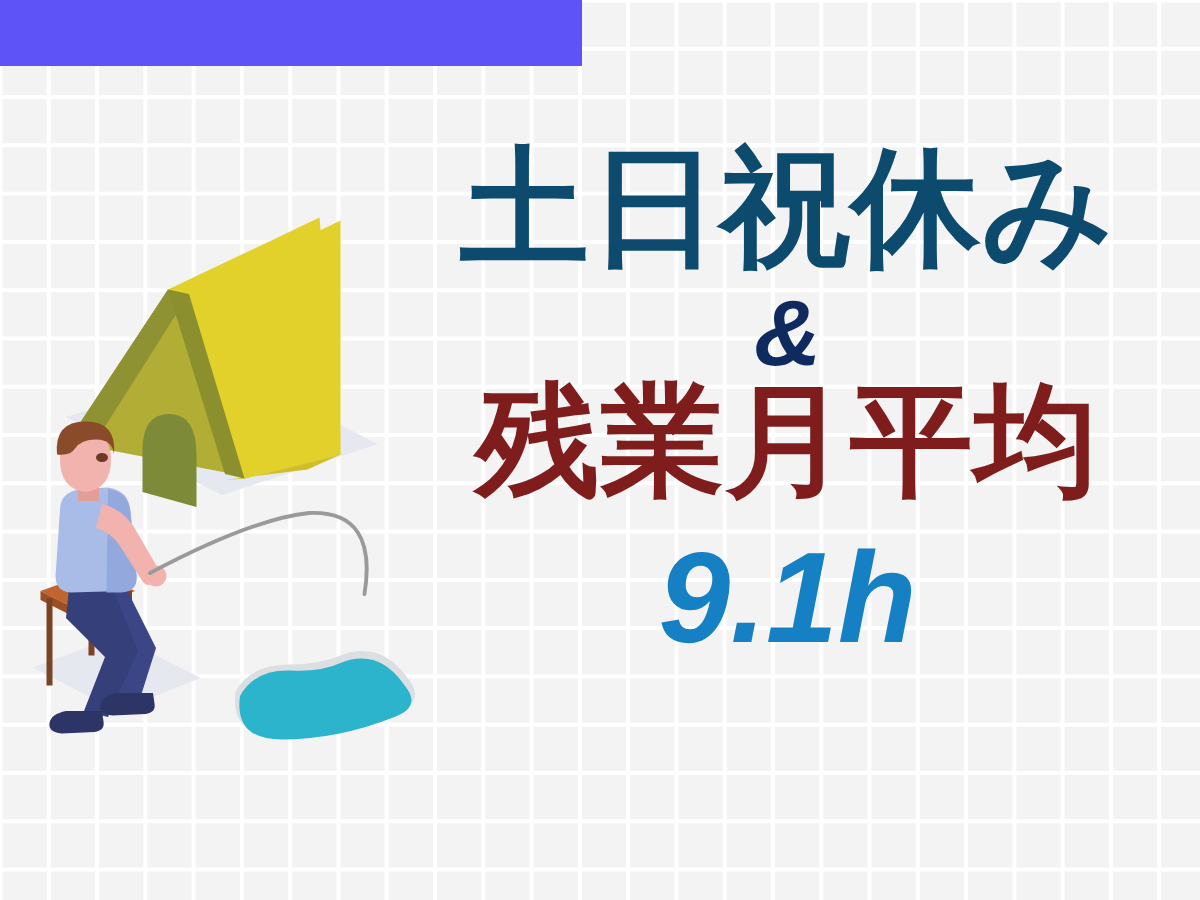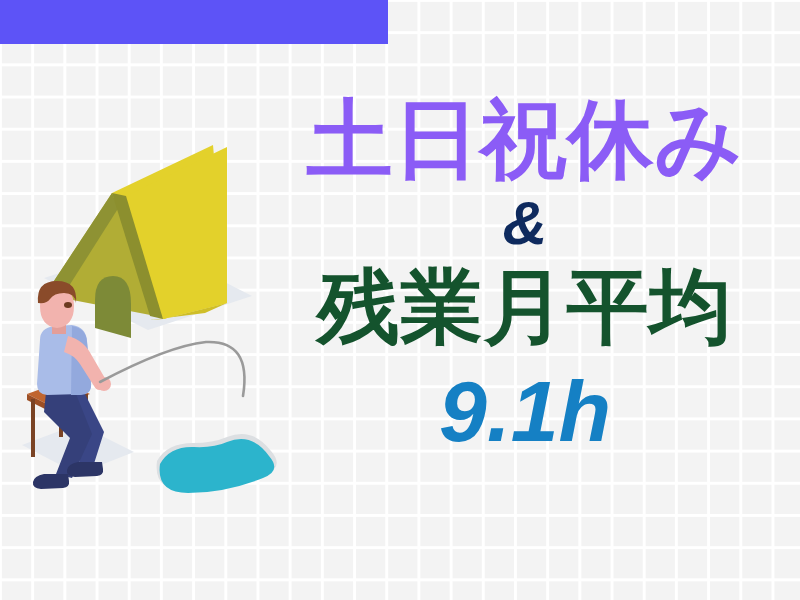--- a/index.html
+++ b/index.html
@@ -49,39 +49,38 @@
     left: 258px;
     top: 96px;
     width: 534px;
     text-align: center;
     line-height: 1;
   }
   .ln-jp1 {
     display: block;
     font-size: 86px;
     font-weight: bold;
-    color: #8b5cf6;
+    color: #0c4a6e;
     letter-spacing: 1px;
     white-space: nowrap;
   }
   .ln-amp {
     display: block;
     font-size: 62px;
     font-weight: bold;
     color: #0e2a5e;
     margin-top: 10px;
     font-style: italic;
   }
   .ln-jp2 {
     display: block;
     font-size: 82px;
     font-weight: bold;
-    color: #14532d;
+    color: #7f1d1d;
     letter-spacing: 1px;
-    margin-top: 12px;
     white-space: nowrap;
   }
   .ln-num {
     display: block;
     font-size: 86px;
     font-weight: bold;
     font-style: italic;
     color: #1580c4;
     letter-spacing: 0px;
     margin-top: 20px;

